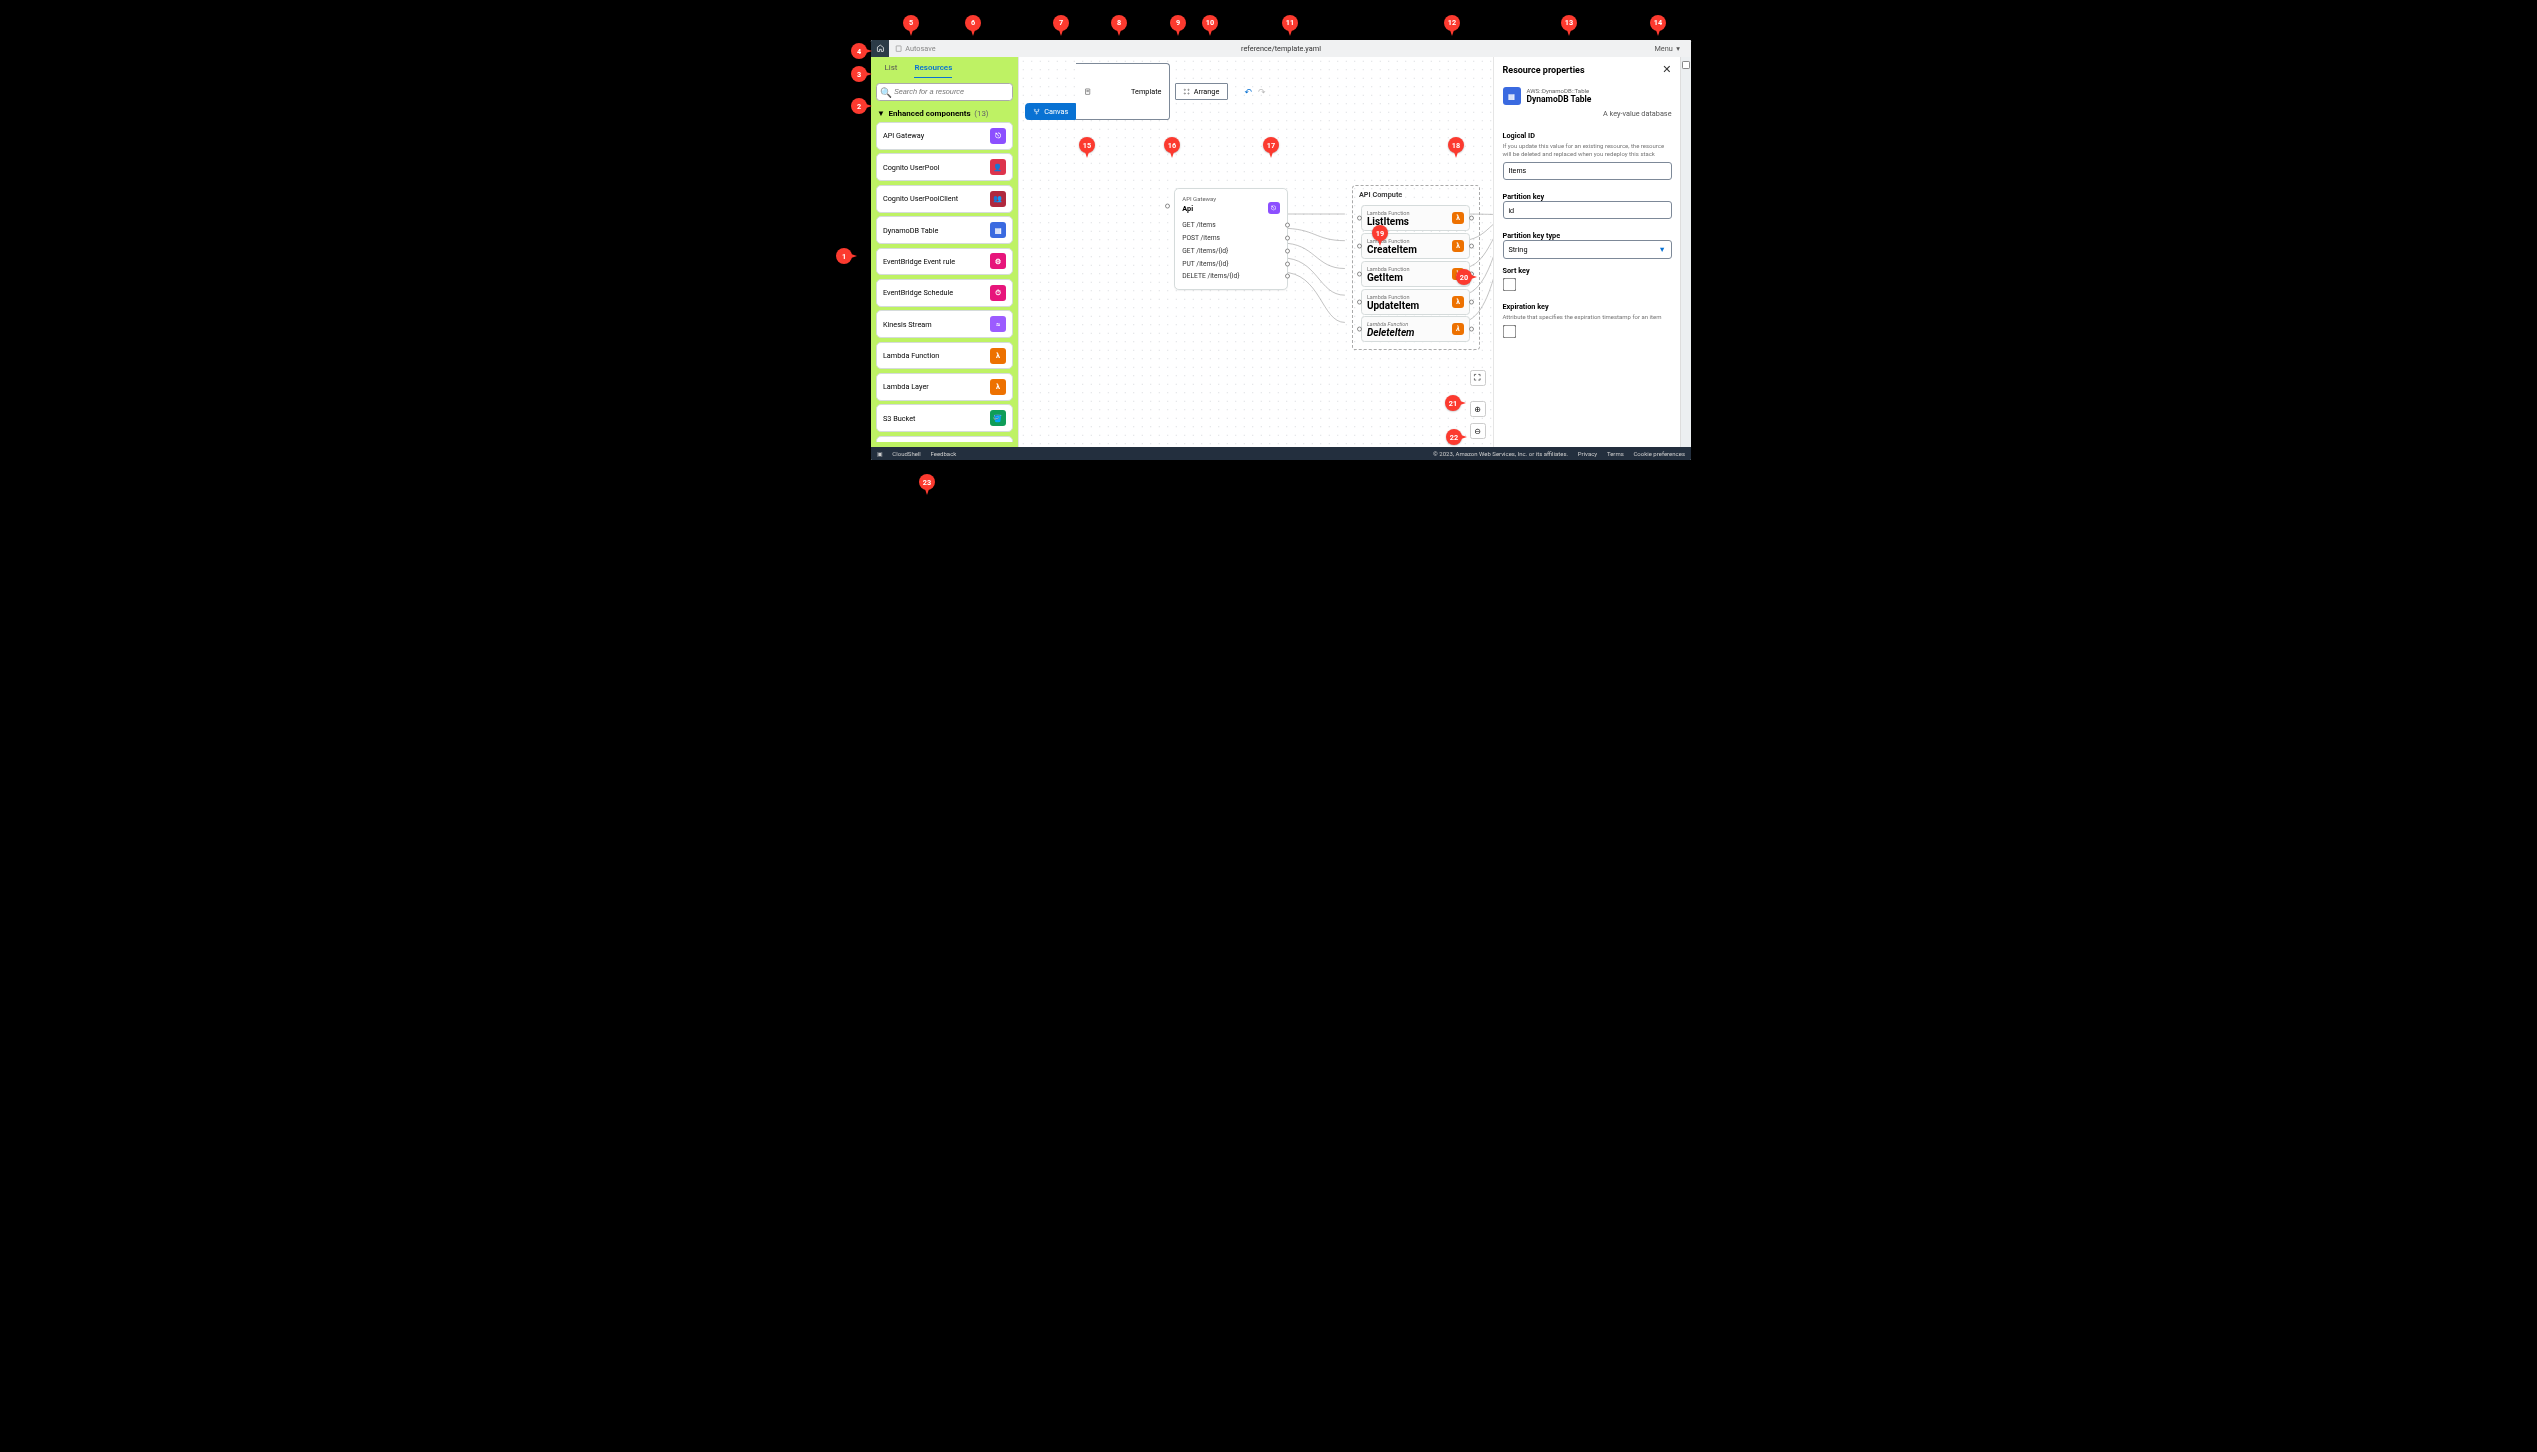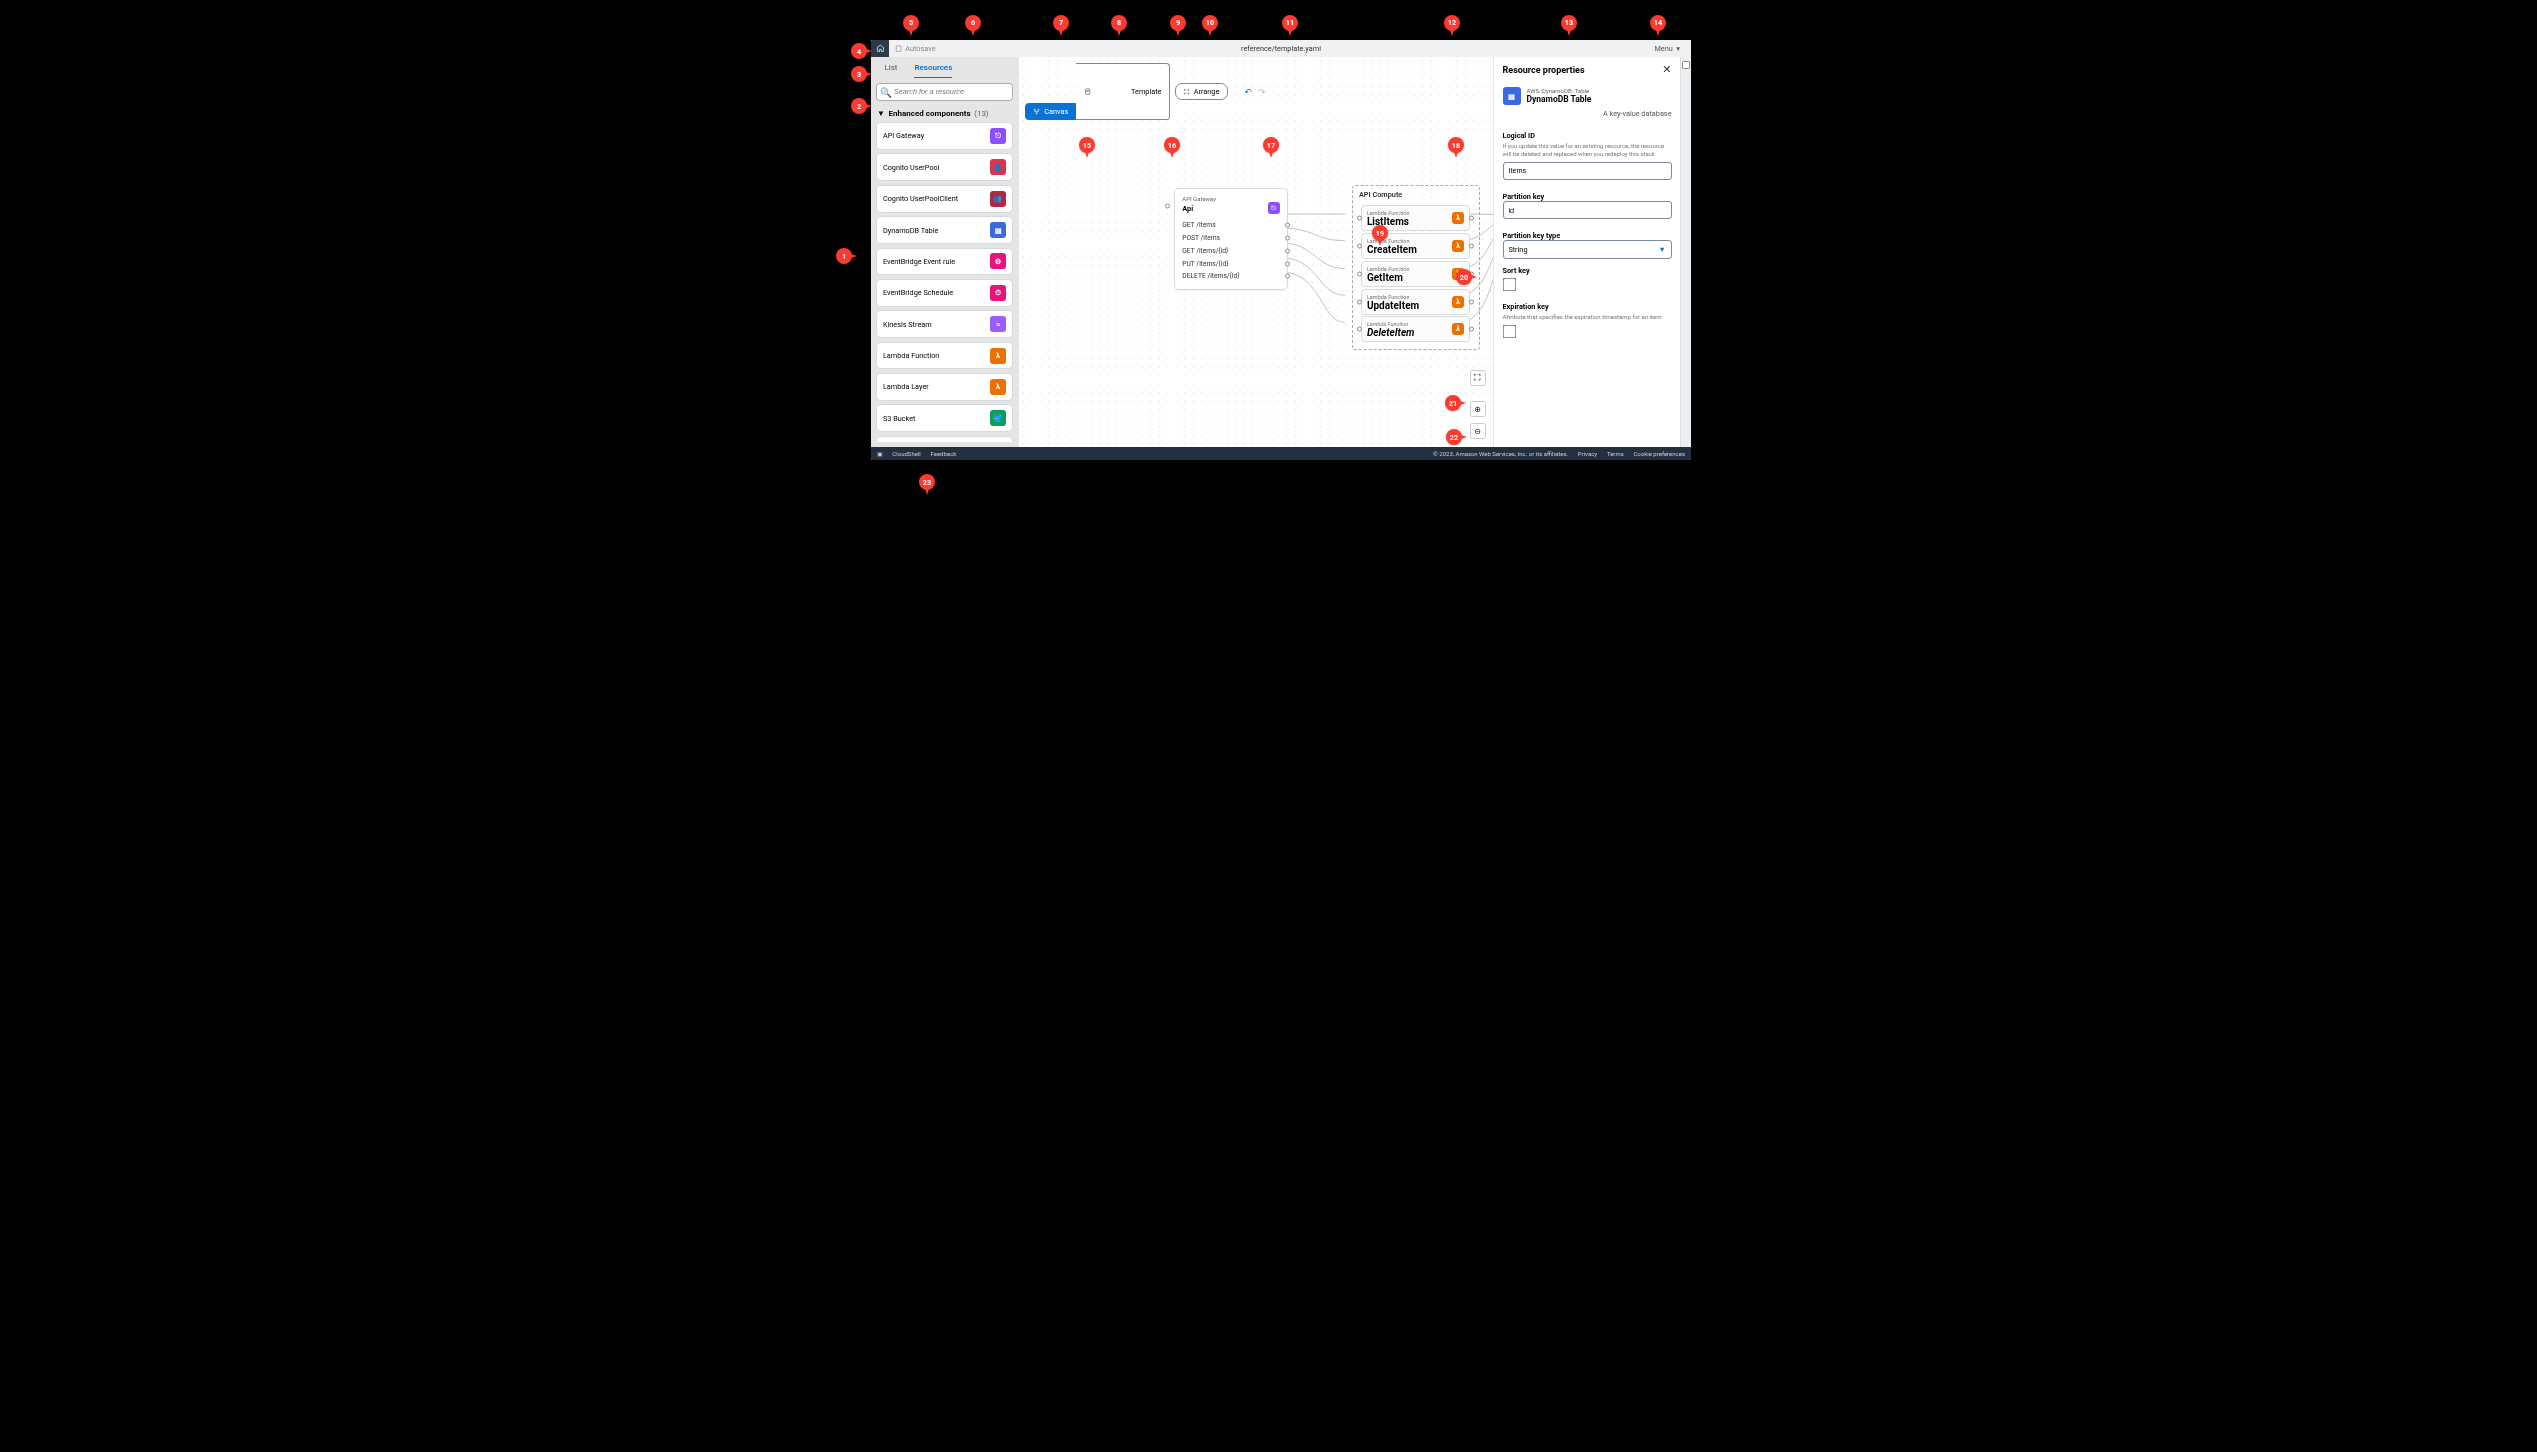--- a/index.html
+++ b/index.html
@@ -6,21 +6,21 @@
   html, body { width: 100%; height: 100%; font-family: -apple-system, BlinkMacSystemFont, "Segoe UI", Roboto, sans-serif; background: #000; }
   .stage { position: relative; width: 887px; height: 489px; margin: 0 auto; background: #000; }
   .main-window { position: absolute; left: 46px; top: 40px; width: 820px; height: 420px; background: #fff; display: flex; flex-direction: column; border-radius: 1.2px; overflow: hidden; box-shadow: 0 0 2.4px rgba(0,0,0,0.2); }
   .topbar { height: 17px; background: #f0f1f2; display: flex; align-items: center; font-size: 7.3px; color: #555; }
   .home-btn { width: 18px; height: 17px; background: #2b3b47; color: #eee; display: flex; align-items: center; justify-content: center; }
   .autosave { display: flex; align-items: center; gap: 3px; padding: 0 6px; color: #888; }
   .file-path { position: absolute; left: 50%; transform: translateX(-50%); font-size: 7.3px; color: #333; }
   .menu-btn { margin-left: auto; margin-right: 11px; display: flex; align-items: center; gap: 3.6px; cursor: pointer; }
 
   .content { flex: 1; display: flex; min-height: 0; }
-  .sidebar { width: 148px; border-right: 0.6px solid #e5e5e5; display: flex; flex-direction: column; background: #e5e5e5; padding: 2.4px 4.9px 4.9px 4.9px; }
+  .sidebar { width: 148px; border-right: 0.6px solid #e5e5e5; display: flex; flex-direction: column; background: #bef264; padding: 2.4px 4.9px 4.9px 4.9px; }
   .tabs { display: flex; gap: 17px; padding: 3.6px 8.5px 0 8.5px; font-size: 8px; }
   .tab { padding-bottom: 4.9px; cursor: pointer; color: #555; }
   .tab.active { color: #0972d3; font-weight: 600; border-bottom: 1.2px solid #0972d3; }
   .search-box { margin: 4.9px 0; position: relative; }
   .search-box input { width: 100%; padding: 3.6px 4.9px 3.6px 17px; border: 0.6px solid #aaa; border-radius: 3.6px; font-style: italic; font-size: 7.3px; }
   .search-box .icon { position: absolute; left: 4.9px; top: 50%; transform: translateY(-50%); color: #666; }
   .section-header { display: flex; align-items: center; gap: 3.6px; font-size: 8px; font-weight: 700; padding: 3.6px 1.2px; cursor: pointer; }
   .section-header .count { font-weight: 400; color: #666; }
   .palette-list { display: flex; flex-direction: column; gap: 3.6px; overflow-y: auto; }
   .palette-item { border: 0.6px solid #d5dbdb; border-radius: 4.9px; padding: 4.9px 6px; display: flex; align-items: center; justify-content: space-between; cursor: grab; background: #fff; }
@@ -34,21 +34,21 @@
   .svc-violet { background: #9c5cff; }
   .svc-orange { background: #ed7100; }
   .svc-green { background: #0f9d58; }
 
   .canvas-pane { flex: 1; position: relative; background: #fff; background-image: radial-gradient(#d0d4d8 0.4px, transparent 0.4px); background-size: 8.5px 8.5px; }
   .toolbar { position: absolute; top: 6px; left: 6px; display: flex; align-items: center; gap: 4.9px; }
   .pill-group { display: flex; border-radius: 3.6px; overflow: visible; gap: 0; }
   .pill { border: 0.6px solid #7d8998; background: #fff; padding: 3px 7.3px; font-size: 7.3px; display: flex; align-items: center; gap: 3.6px; cursor: pointer; }
   .pill.first { border-radius: 3.6px 0 0 3.6px; }
   .pill.last { border-radius: 0 3.6px 3.6px 0; border-left: none; gap: 40px; }
-  .pill.single { border-radius: 7px; }
+  .pill.single { border-radius: 1px; }
   .pill.active { background: #0972d3; border-color: #0972d3; color: #fff; margin-top: 40px; }
   .undo-redo { margin-left: 12px; display: flex; gap: 6px; }
   .undo-redo button { background: none; border: none; font-size: 9px; cursor: pointer; color: #0972d3; }
   .undo-redo button:disabled { color: #bbb; cursor: default; }
 
   .canvas-content { position: absolute; inset: 0; }
   .node-apigw { position: absolute; left: 155px; top: 131px; width: 114px; background: #fff; border: 0.6px solid #d5dbdb; border-radius: 4.9px; padding: 6px 7.3px; font-size: 6.7px; box-shadow: 0 0.6px 1.2px rgba(0,0,0,0.05); }
   .node-apigw .small { font-size: 6px; color: #666; }
   .node-apigw .title { font-weight: 700; font-size: 7.3px; margin-bottom: 4.9px; display: flex; align-items: center; justify-content: space-between; }
   .route-row { display: flex; align-items: center; justify-content: space-between; padding: 2.4px 0; color: #333; position: relative; }

